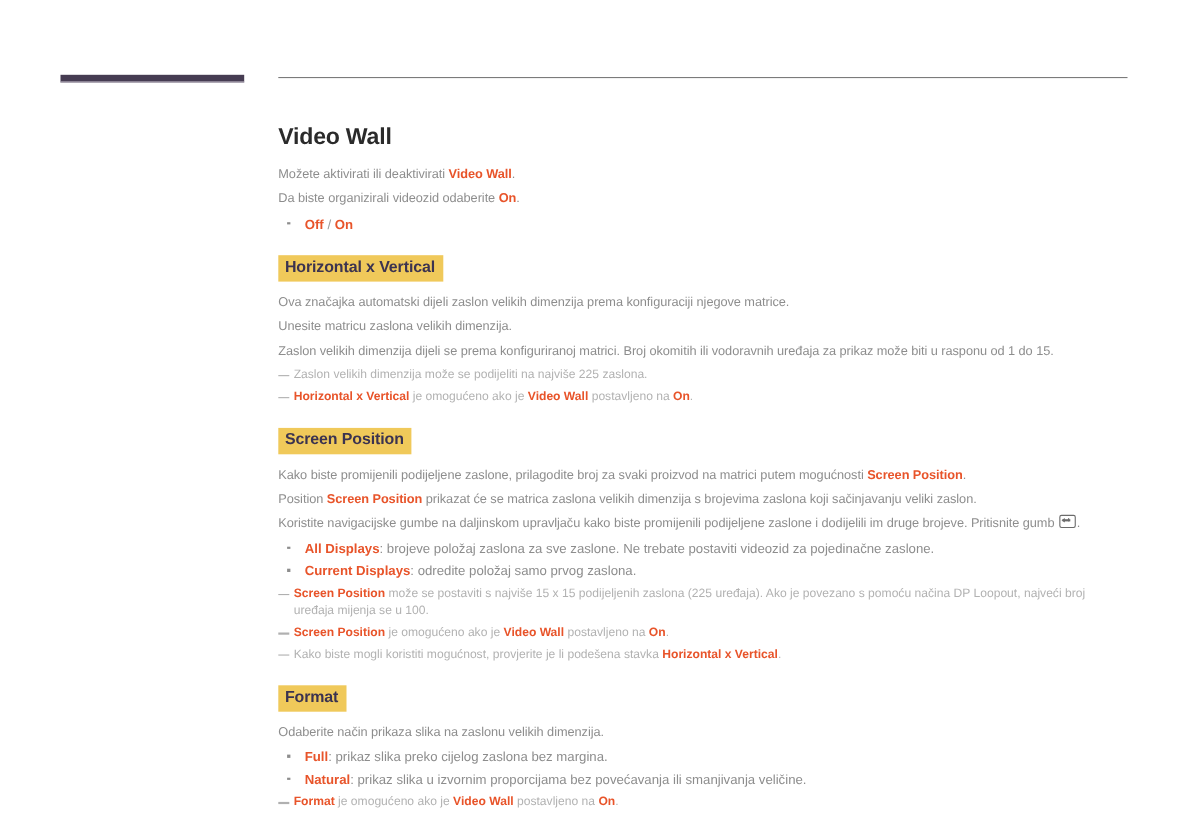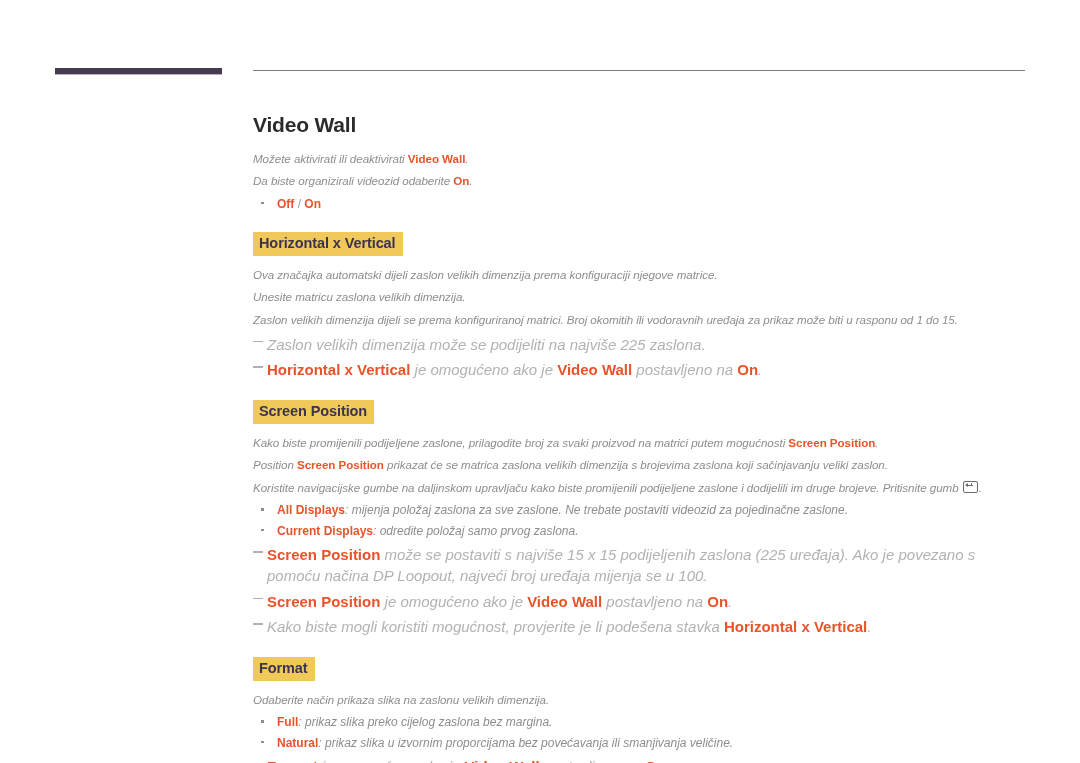--- a/index.html
+++ b/index.html
@@ -100,38 +100,38 @@
     top: 6px;
     width: 2.5px;
     height: 2.5px;
     background: #8d8d8d;
   }
 
   
   .note {
     position: relative;
     padding-left: 14px;
-    font-size: 15px;
+    font-size: 11px;
     line-height: 1.42;
     margin-bottom: 4px;
     color: #b2b2b2;
   }
   .note .note-dash {
     position: absolute;
     left: 0;
     top: 7px;
     width: 10px;
     height: 1.6px;
     background: #b0b0b0;
   }
   .note-group { margin-top: 5px; }
 
   .kw { color: #e8542a; font-weight: bold; }
   .sep { color: #9a9a9a; font-weight: normal; }
-  .plain { color: #8d8d8d; font-style: italic; }
+  .plain { color: #8d8d8d; }
   .note .plain { color: #b2b2b2; }
 
   
   .enter-key {
     display: inline-block;
     width: 13px;
     height: 10px;
     border: 1.4px solid #6b6b6b;
     border-radius: 2px;
     position: relative;
@@ -187,21 +187,21 @@
     <p class="para"><span class="plain">Zaslon velikih dimenzija dijeli se prema konfiguriranoj matrici. Broj okomitih ili vodoravnih uređaja za prikaz može biti u rasponu od 1 do 15.</span></p>
     <div class="note-group">
       <div class="note"><span class="note-dash"></span><span class="plain">Zaslon velikih dimenzija može se podijeliti na najviše 225 zaslona.</span></div>
       <div class="note"><span class="note-dash"></span><span class="kw">Horizontal x Vertical</span><span class="plain"> je omogućeno ako je </span><span class="kw">Video Wall</span><span class="plain"> postavljeno na </span><span class="kw">On</span><span class="plain">.</span></div>
     </div>
     <div class="section-title-wrap"><h2 class="section-title">Screen Position</h2></div>
     <p class="para"><span class="plain">Kako biste promijenili podijeljene zaslone, prilagodite broj za svaki proizvod na matrici putem mogućnosti </span><span class="kw">Screen Position</span><span class="plain">.</span></p>
     <p class="para"><span class="plain">Position </span><span class="kw">Screen Position</span><span class="plain"> prikazat će se matrica zaslona velikih dimenzija s brojevima zaslona koji sačinjavanju veliki zaslon.</span></p>
     <p class="para"><span class="plain">Koristite navigacijske gumbe na daljinskom upravljaču kako biste promijenili podijeljene zaslone i dodijelili im druge brojeve. Pritisnite gumb </span><span class="enter-key"><span class="enter-arrow"></span></span><span class="plain">.</span></p>
     <ul class="opt-list">
-      <li><span class="bullet-dot"></span><span class="kw">All Displays</span><span class="plain">: mijenja položaj zaslona za sve zaslone. Ne trebate postaviti videozid za pojedinačne zaslone.</span></li>
+      <li><span class="bullet-dot"></span><span class="kw">All Displays</span><span class="plain">: brojeve položaj zaslona za sve zaslone. Ne trebate postaviti videozid za pojedinačne zaslone.</span></li>
       <li><span class="bullet-dot"></span><span class="kw">Current Displays</span><span class="plain">: odredite položaj samo prvog zaslona.</span></li>
     </ul>
     <div class="note-group">
       <div class="note"><span class="note-dash"></span><span class="kw">Screen Position</span><span class="plain"> može se postaviti s najviše 15 x 15 podijeljenih zaslona (225 uređaja). Ako je povezano s pomoću načina DP Loopout, najveći broj uređaja mijenja se u 100.</span></div>
       <div class="note"><span class="note-dash"></span><span class="kw">Screen Position</span><span class="plain"> je omogućeno ako je </span><span class="kw">Video Wall</span><span class="plain"> postavljeno na </span><span class="kw">On</span><span class="plain">.</span></div>
       <div class="note"><span class="note-dash"></span><span class="plain">Kako biste mogli koristiti mogućnost, provjerite je li podešena stavka </span><span class="kw">Horizontal x Vertical</span><span class="plain">.</span></div>
     </div>
     <div class="section-title-wrap"><h2 class="section-title">Format</h2></div>
     <p class="para"><span class="plain">Odaberite način prikaza slika na zaslonu velikih dimenzija.</span></p>
     <ul class="opt-list">

